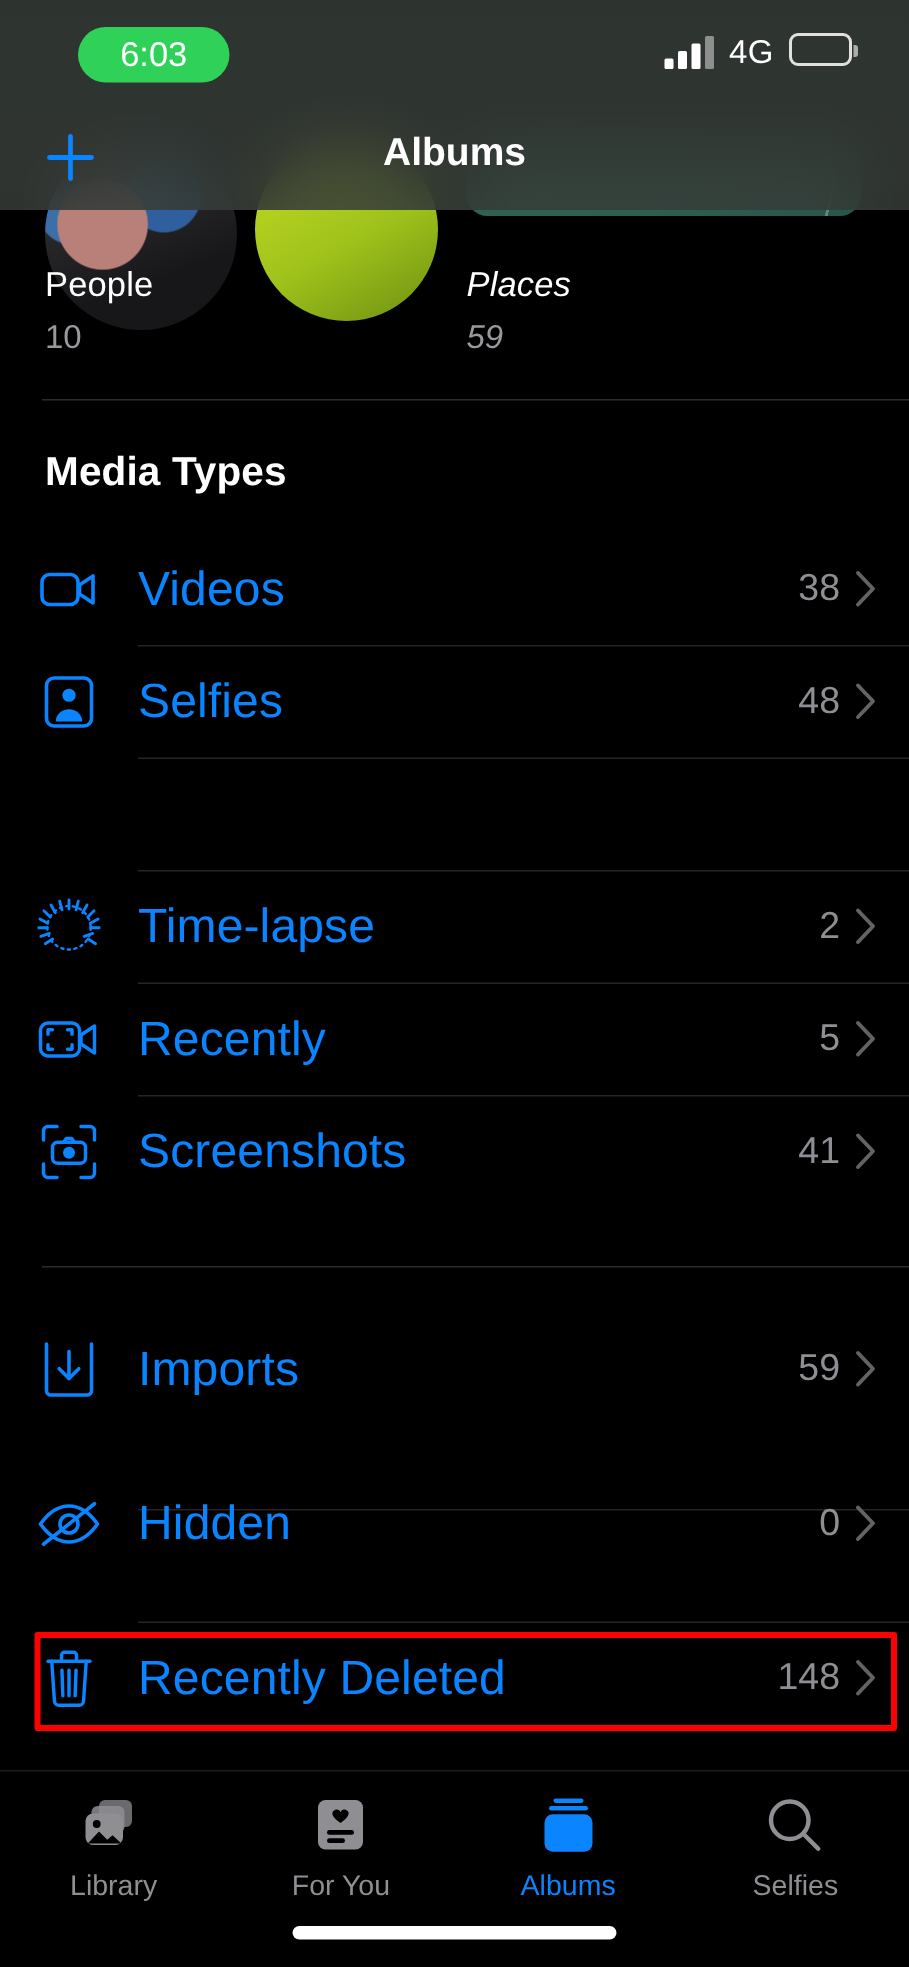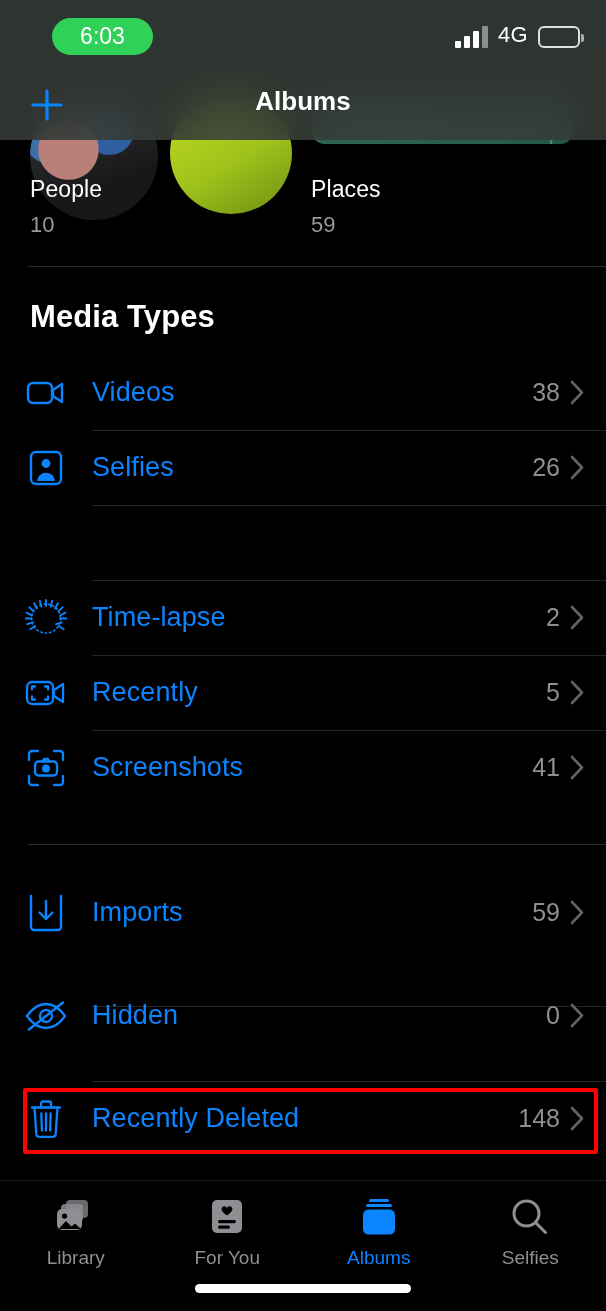--- a/index.html
+++ b/index.html
@@ -76,34 +76,34 @@
     color: #fff;
     letter-spacing: 0.1px;
   }
   .album-caption .ct {
     display: block;
     margin-top: 9px;
     font-size: 22px;
     color: #98989d;
   }
   .cap-people { left: 30px; top: 176px; }
-  .cap-places { left: 311px; top: 176px; }
+  .cap-places { left: 311px; top: 176px; font-style: italic; }
 
   
   .section-rule {
     position: absolute;
     left: 28px;
     width: 578px;
     height: 1px;
     background: #2c2c2e;
   }
   .section-title {
     position: absolute;
     left: 30px;
-    font-size: 31px;
+    font-size: 27px;
     font-weight: bold;
     color: #fff;
     letter-spacing: 0.1px;
   }
 
   
   .row {
     position: absolute;
     left: 0;
     width: 606px;
@@ -114,21 +114,21 @@
   .row .icon-wrap {
     width: 92px;
     min-width: 92px;
     display: flex;
     align-items: center;
     justify-content: center;
     color: #0a84ff;
   }
   .row .label {
     flex: 1;
-    font-size: 27px;
+    font-size: 32px;
     color: #0a84ff;
     letter-spacing: 0.1px;
   }
   .row .count {
     font-size: 25px;
     color: #8e8e93;
   }
   .row .chev {
     width: 34px;
     display: flex;
@@ -158,42 +158,42 @@
     position: absolute;
     top: 0; left: 0;
     width: 606px;
     height: 140px;
     background: linear-gradient(180deg, rgba(49,56,52,0.93) 0%, rgba(52,58,54,0.90) 60%, rgba(54,60,56,0.86) 100%);
     backdrop-filter: blur(20px);
     z-index: 20;
   }
   .statusbar {
     position: absolute;
-    top: 0; left: 0; right: 0;
+    top: 0; left: 0; right: 12px;
     height: 72px;
     padding-left: 45px;
   }
   .time-pill {
     position: absolute;
     left: 52px; top: 18px;
     width: 101px; height: 37px;
     border-radius: 19px;
     background: #30d158;
     display: flex;
     align-items: center;
     justify-content: center;
     font-size: 23px;
     color: #fff;
     font-weight: 500;
   }
   .status-right {
     position: absolute;
     right: 26px; top: 22px;
     display: flex;
-    align-items: flex-end;
+    align-items: flex-start;
     gap: 10px;
   }
   .signal-dots {
     display: flex;
     align-items: flex-end;
     gap: 3px;
     height: 24px;
   }
   .signal-dots i {
     display: block;
@@ -327,21 +327,21 @@
 
     <div class="row" style="top:430px">
       <span class="icon-wrap">
         <svg width="34" height="36" viewBox="0 0 34 36" fill="none" stroke="currentColor" stroke-width="2.4" stroke-linejoin="round">
           <rect x="2" y="2" width="30" height="32" rx="5"></rect>
           <circle cx="17" cy="13.5" r="4.4" fill="currentColor" stroke="none"></circle>
           <path d="M8.2 31 a8.8 8.2 0 0 1 17.6 0" fill="currentColor" stroke="none"></path>
         </svg>
       </span>
       <span class="label">Selfies</span>
-      <span class="count">26</span>
+      <span class="count">48</span>
       <span class="chev">
         <svg width="16" height="27" viewBox="0 0 16 27" fill="none" stroke="currentColor" stroke-width="2.6" stroke-linecap="round" stroke-linejoin="round">
             <path d="M3 3 L13 13.5 L3 24"></path>
           </svg>
       </span>
     </div>
     <div class="row-sep" style="top:505px"></div>
 
     <div class="row-sep" style="top:580px"></div>
 

